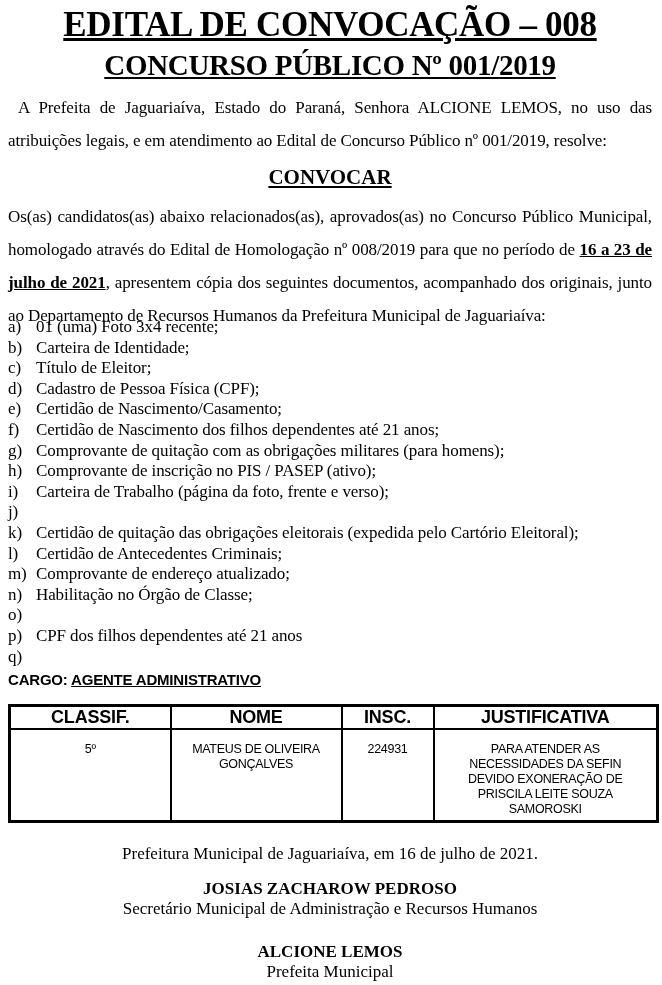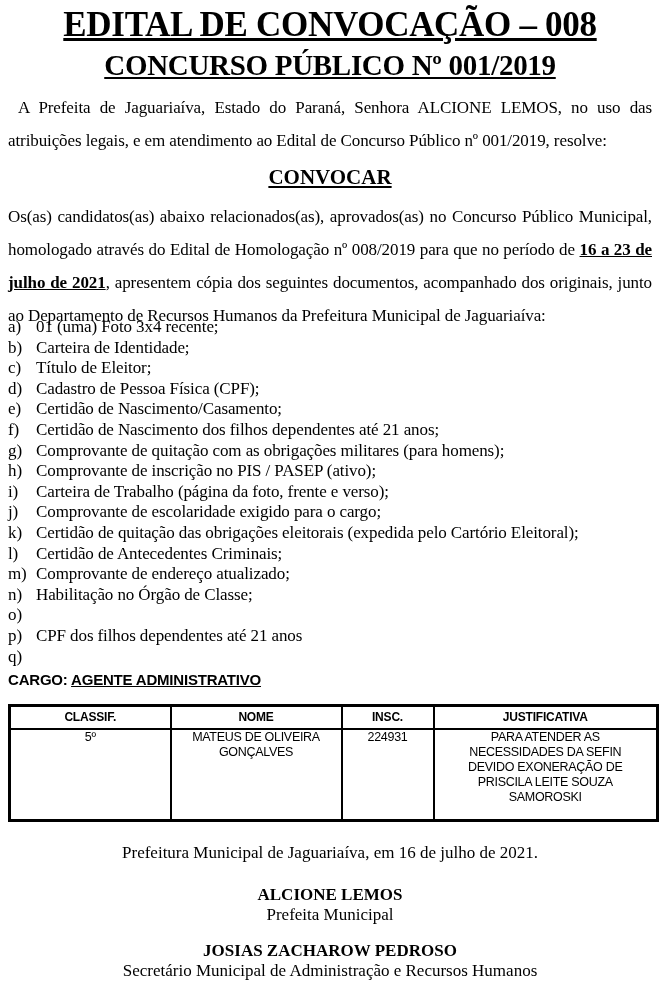--- a/index.html
+++ b/index.html
@@ -54,27 +54,28 @@
     margin-top: 17px;
     width: 648px;
     border-collapse: collapse;
     table-layout: fixed;
     font-family: "Liberation Sans", "DejaVu Sans", sans-serif;
     border: 3px solid #000;
   }
   table.tbl th, table.tbl td { border: 2px solid #000; }
   table.tbl th {
     height: 23px;
-    font-size: 12px; font-weight: bold; letter-spacing: -0.2px;
+    font-size: 18px; font-weight: bold; letter-spacing: -0.2px;
     text-align: center; vertical-align: middle;
   }
   table.tbl td {
     height: 92px;
     font-size: 12.5px; line-height: 15px; letter-spacing: -0.3px;
     text-align: center; vertical-align: top;
+    padding-top: 12px;
     white-space: pre-line;
   }
 
   .dateline {
     margin-top: 21px;
     font-size: 17px; line-height: 19px;
     text-align: center;
   }
   .sig { text-align: center; font-size: 17px; line-height: 20px; }
   .sig1 { margin-top: 23px; }
@@ -127,21 +128,20 @@
     <li>
         <span class="mk">h)</span>
         <span>Comprovante de inscrição no PIS / PASEP (ativo);</span>
       </li>
     <li>
         <span class="mk">i)</span>
         <span>Carteira de Trabalho (página da foto, frente e verso);</span>
       </li>
     <li>
         <span class="mk">j)</span>
-        <span>Comprovante de escolaridade exigido para o cargo;</span>
       </li>
     <li>
         <span class="mk">k)</span>
         <span>Certidão de quitação das obrigações eleitorais (expedida pelo Cartório Eleitoral);</span>
       </li>
     <li>
         <span class="mk">l)</span>
         <span>Certidão de Antecedentes Criminais;</span>
       </li>
     <li>
@@ -191,23 +191,23 @@
 NECESSIDADES DA SEFIN
 DEVIDO EXONERAÇÃO DE
 PRISCILA LEITE SOUZA
 SAMOROSKI</td>
       </tr>
     </tbody>
   </table>
 
   <p class="dateline">Prefeitura Municipal de Jaguariaíva, em 16 de julho de 2021.</p>
 
+  <div class="sig sig2">
+    <div class="sig-name">JOSIAS ZACHAROW PEDROSO</div>
+    <div class="sig-role">Secretário Municipal de Administração e Recursos Humanos</div>
+  </div>
+
   <div class="sig sig1">
     <div class="sig-name">ALCIONE LEMOS</div>
     <div class="sig-role">Prefeita Municipal</div>
   </div>
 
-  <div class="sig sig2">
-    <div class="sig-name">JOSIAS ZACHAROW PEDROSO</div>
-    <div class="sig-role">Secretário Municipal de Administração e Recursos Humanos</div>
-  </div>
-
 </div>
 
 </body></html>

